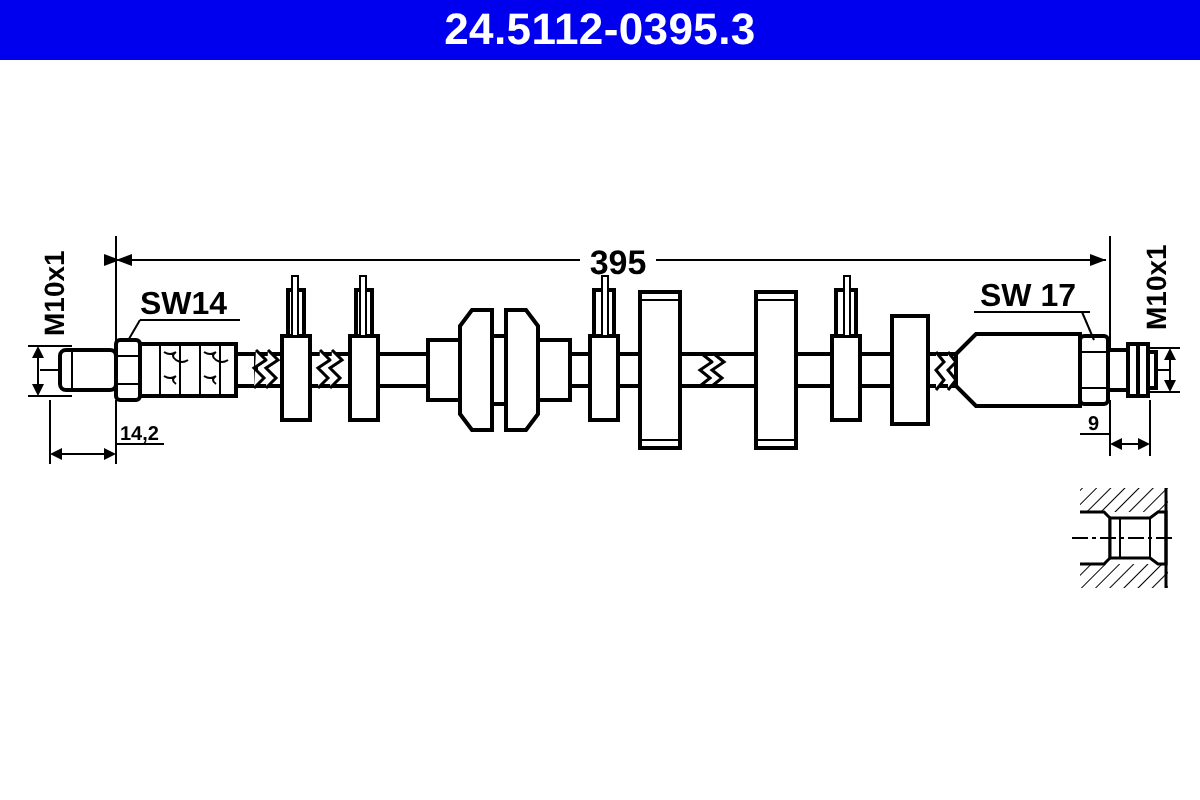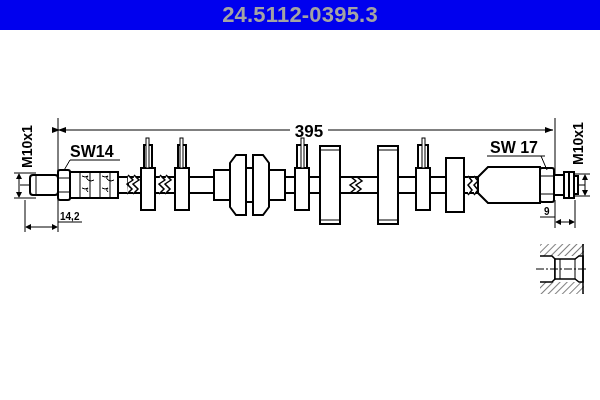--- a/index.html
+++ b/index.html
@@ -1,17 +1,17 @@
 <!DOCTYPE html>
 <html><head>
 <meta charset="utf-8">
 <style>
   html,body{margin:0;padding:0;background:#fff;}
   body{width:600px;height:400px;position:relative;overflow:hidden;font-family:"Liberation Sans",sans-serif;}
-  .header{position:absolute;left:0;top:0;width:600px;height:30px;background:#0000ee;color:#a3a3a3;display:flex;justify-content:center;align-items:center;gap:16px;font-weight:bold;font-size:22px;letter-spacing:0.2px;}
+  .header{position:absolute;left:0;top:0;width:600px;height:30px;background:#0000ee;color:#ffffff;display:flex;justify-content:center;align-items:center;gap:16px;font-weight:bold;font-size:22px;letter-spacing:0.2px;}
   .header span{display:inline-block;}
   svg{position:absolute;left:0;top:0;}
   .lbl{font-family:"Liberation Sans",sans-serif;font-weight:bold;fill:#000;}
 </style>
 </head>
 <body>
 
 <div class="header">
   <span>24.5112-0395.3</span>
 </div>

